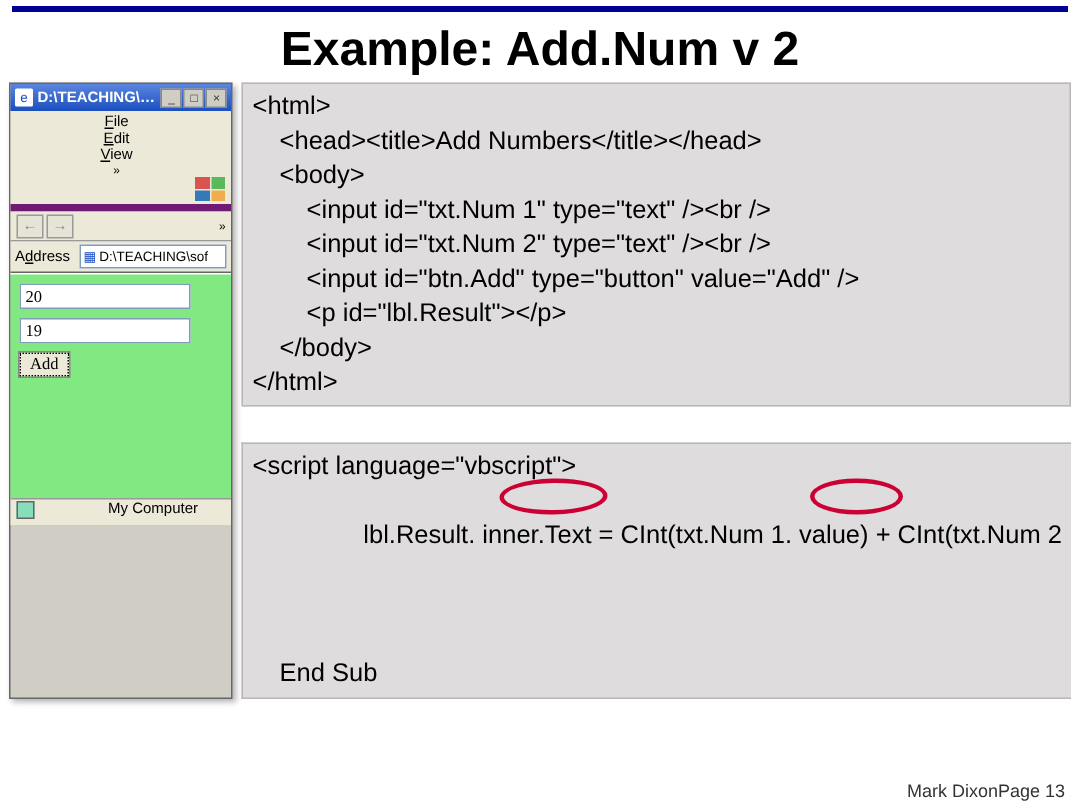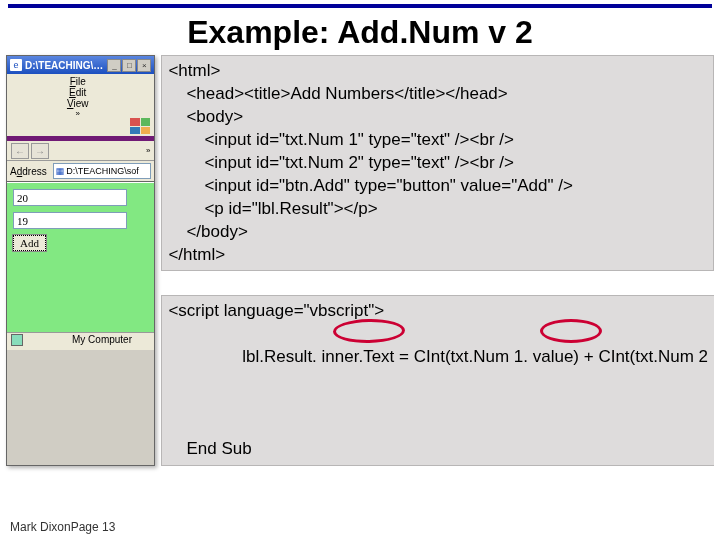--- a/index.html
+++ b/index.html
@@ -38,21 +38,21 @@
   .right-col { flex: 1; display: flex; flex-direction: column; gap: 24px; }
   .code-panel { background: #dedcdc; border: 1px solid #b8b6b6; padding: 4px 6px; font-family: Arial, sans-serif; font-size: 17px; line-height: 1.35; }
   .code-panel.cut { border-right: none; overflow: hidden; }
   .cl { white-space: pre; display: block; position: relative; }
   .i1 { padding-left: 18px; } .i2 { padding-left: 36px; }
 
   .ring { position: absolute; border: 3px solid #cc0033; border-radius: 50%; pointer-events: none; }
   .ring1 { width: 72px; height: 24px; left: 165px; top: -4px; transform: rotate(-1deg); }
   .ring2 { width: 62px; height: 24px; left: 372px; top: -4px; }
 
-  .footer { position: absolute; bottom: 6px; left: 10px; right: 10px; display: flex; justify-content: flex-start; font-size: 12px; color: #333; }
+  .footer { position: absolute; bottom: 6px; left: 10px; right: 10px; display: flex; justify-content: flex-end; font-size: 12px; color: #333; }
   .footer .pg { text-align: right; }
 </style>
 </head>
 <body>
 
 <div class="top-rule"></div>
 <div class="slide-title">Example: Add.Num v 2</div>
 
 <div class="main">
 

